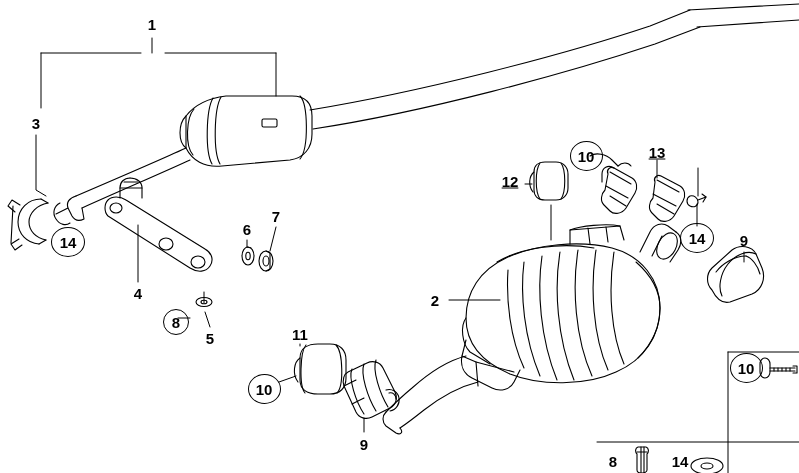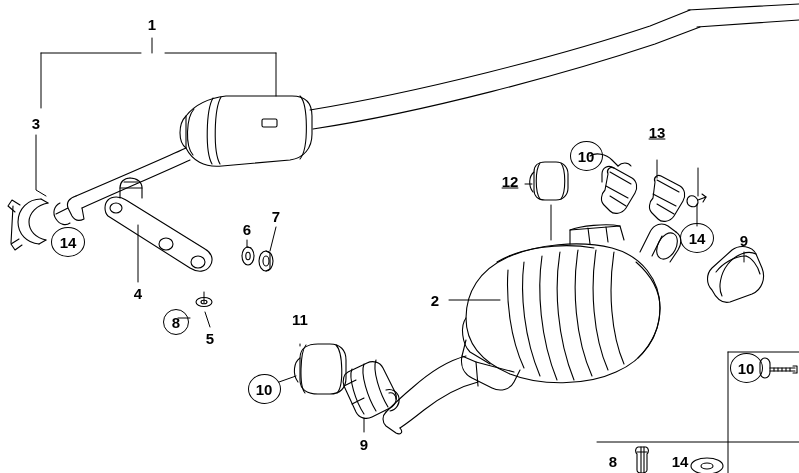--- a/index.html
+++ b/index.html
@@ -304,26 +304,26 @@
   <div class="callout-circle" style="left:730px; top:353px; width:33px; height:30px;"></div>
 
   <div class="callout-label" style="left:152px; top:24px;">1</div>
   <div class="callout-label" style="left:36px;  top:123px;">3</div>
   <div class="callout-label" style="left:68px;  top:242px;">14</div>
   <div class="callout-label" style="left:138px; top:293px;">4</div>
   <div class="callout-label" style="left:176px; top:322px;">8</div>
   <div class="callout-label" style="left:210px; top:338px;">5</div>
   <div class="callout-label" style="left:247px; top:229px;">6</div>
   <div class="callout-label" style="left:276px; top:216px;">7</div>
-  <div class="callout-label" style="left:300px; top:319px;">11</div>
+  <div class="callout-label" style="left:300px; top:334px;">11</div>
   <div class="callout-label" style="left:264px; top:389px;">10</div>
   <div class="callout-label" style="left:364px; top:444px;">9</div>
   <div class="callout-label" style="left:435px; top:300px;">2</div>
   <div class="callout-label" style="left:510px; top:181px;text-decoration:underline;">12</div>
   <div class="callout-label" style="left:586px; top:156px;">10</div>
-  <div class="callout-label" style="left:657px; top:132px;text-decoration:underline;">13</div>
+  <div class="callout-label" style="left:657px; top:152px;text-decoration:underline;">13</div>
   <div class="callout-label" style="left:697px; top:238px;">14</div>
   <div class="callout-label" style="left:744px; top:240px;">9</div>
   <div class="callout-label" style="left:746px; top:368px;">10</div>
   <div class="callout-label" style="left:613px; top:461px;">8</div>
   <div class="callout-label" style="left:680px; top:461px;">14</div>
 
 </div>
 
 </body></html>

